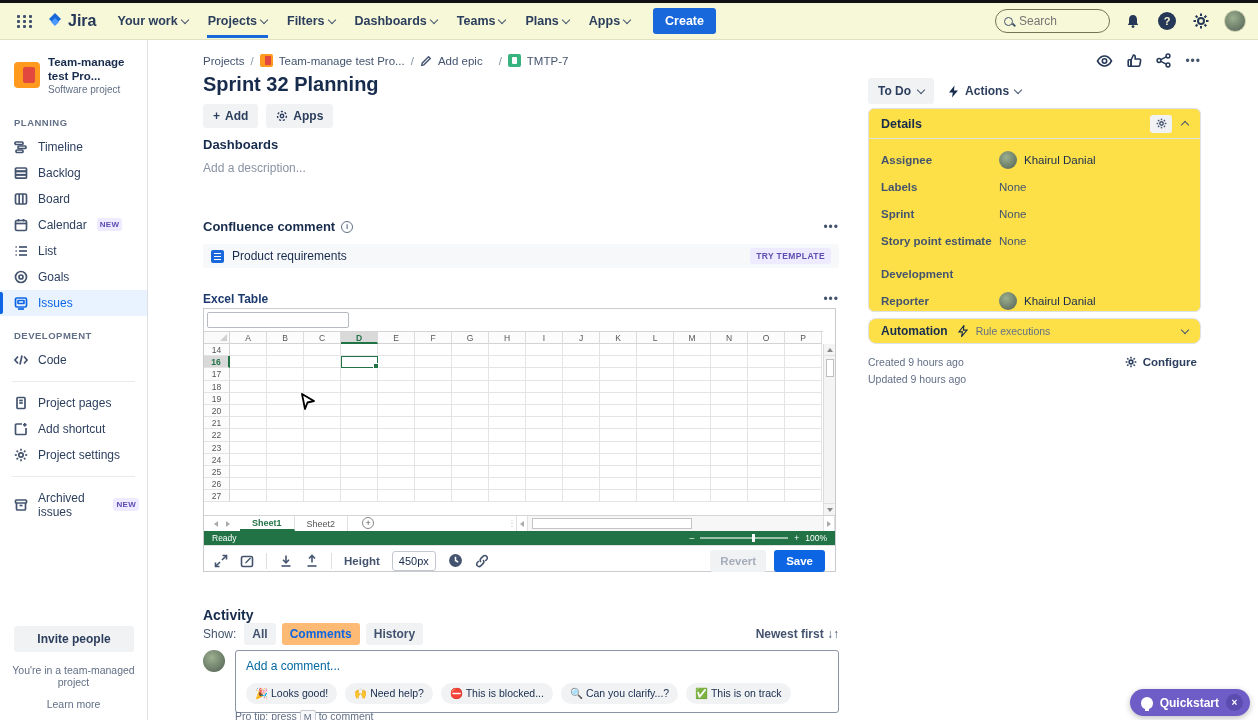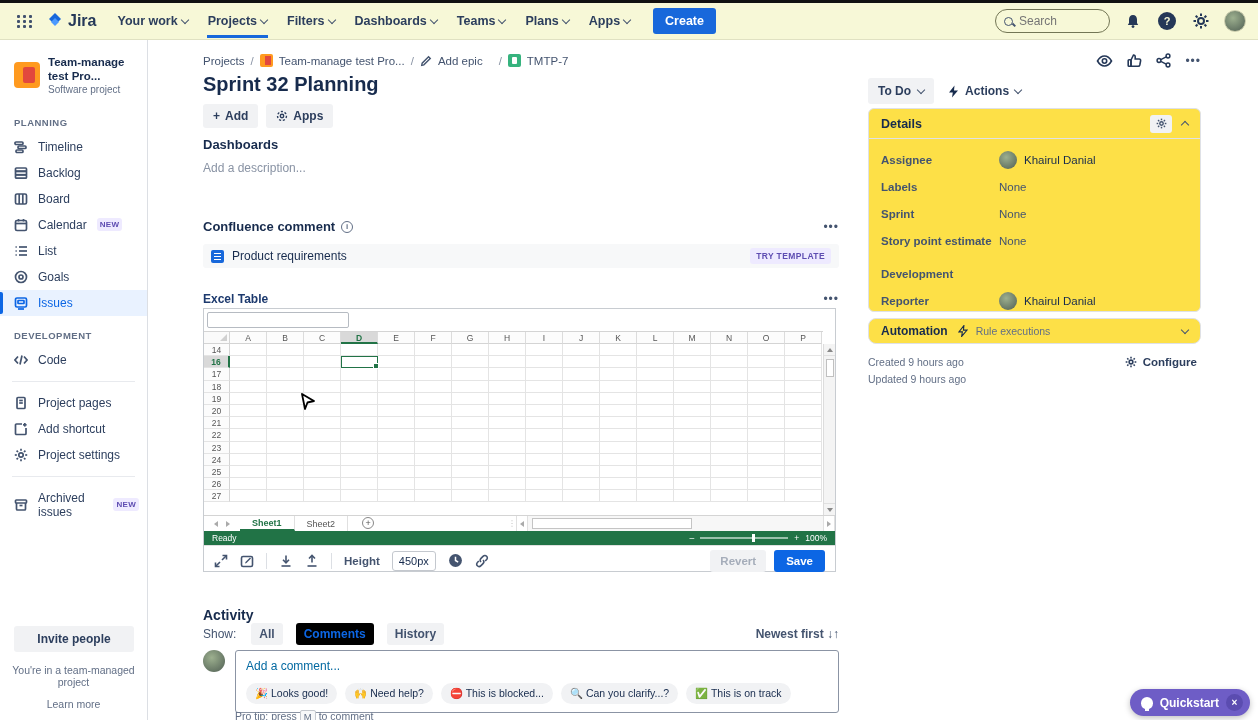--- a/index.html
+++ b/index.html
@@ -163,25 +163,25 @@
   .hinput { width:44px; height:20px; border:1px solid #c4c8ce; border-radius:3px; text-align:center;
     font-size:11px; color:#172b4d; font-family:inherit; }
   .tb-right { margin-left:auto; display:flex; gap:8px; }
   .revert { background:#f1f2f4; border:none; border-radius:3px; color:#a5adba; font-size:11.5px; font-weight:600;
     padding:5px 10px; font-family:inherit; }
   .save { background:#0c66e4; border:none; border-radius:3px; color:#fff; font-size:11.5px; font-weight:600;
     padding:5px 12px; cursor:pointer; font-family:inherit; }
 
   
   .activity-hd { position:absolute; top:567px; left:0; font-size:14px; font-weight:bold; }
-  .showrow { position:absolute; top:583px; left:0; width:100%; display:flex; align-items:center; gap:13px; font-size:12px; }
+  .showrow { position:absolute; top:583px; left:0; width:100%; display:flex; align-items:center; gap:6px; font-size:12px; }
   .show-lbl { color:#44546f; margin-right:2px; }
   .fpill { background:#f1f2f4; border:none; border-radius:3px; padding:4px 8px; font-size:12px; font-weight:600;
     color:#42526e; cursor:pointer; font-family:inherit; }
-  .fpill.active { background:#000000; color:#0c66e4; }
+  .fpill.active { background:#fdba74; color:#0c66e4; }
   .sortctl { margin-left:auto; font-size:12px; font-weight:600; color:#44546f; cursor:pointer; }
   .commentrow { position:absolute; top:610px; left:0; width:100%; display:flex; gap:10px; }
   .c-avatar { width:22px; height:22px; border-radius:50%; background:radial-gradient(circle at 40% 35%,#9db08f,#4e5d52); flex:none; }
   .cbox { flex:1; border:1px solid #8b94a4; border-radius:3px; background:#fff; padding:8px 10px 8px; }
   .cph { font-size:12px; color:#0369a1; }
   .qreplies { display:flex; gap:8px; margin-top:10px; }
   .qr { background:#f1f2f4; border:none; border-radius:12px; font-size:10.5px; color:#172b4d; padding:4px 9px;
     cursor:pointer; white-space:nowrap; font-family:inherit; }
   .protip { position:absolute; top:670px; left:32px; font-size:10.5px; color:#626f86; }
   .kbd { border:1px solid #c4c8ce; border-radius:2px; background:#f7f8f9; padding:0 3px; font-size:9.5px; }

